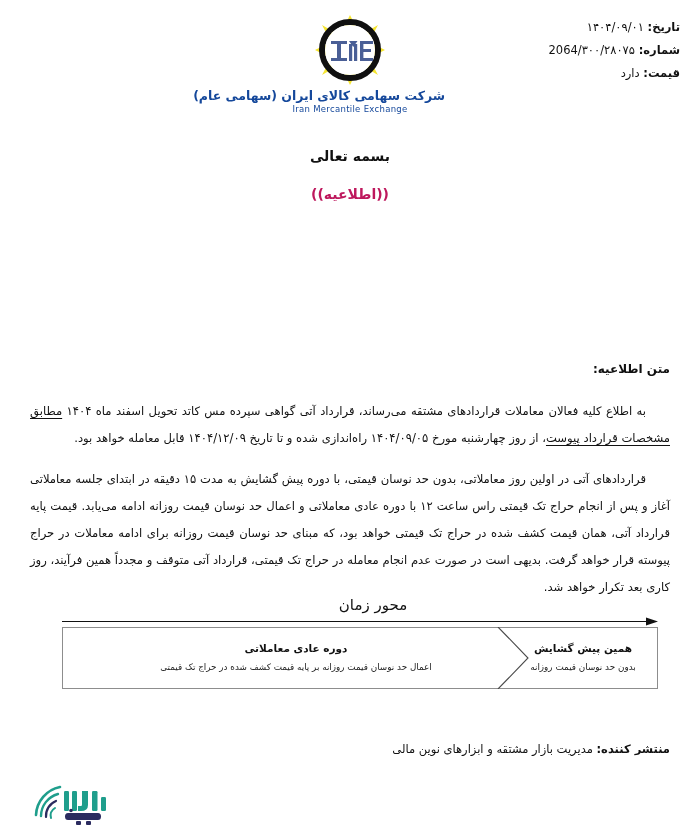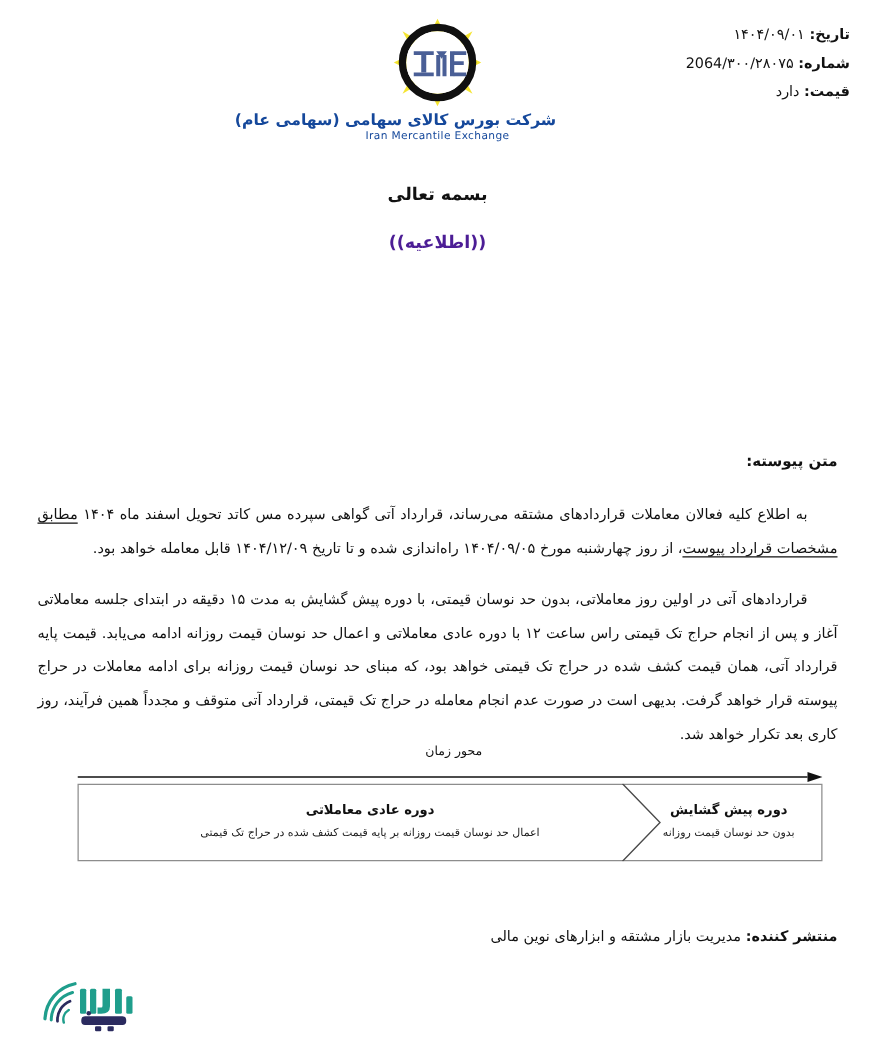--- a/index.html
+++ b/index.html
@@ -95,21 +95,21 @@
   .title-basmala {
     font-size: 14px;
     font-weight: bold;
     letter-spacing: 0.5px;
     color: #111;
   }
   .title-notice {
     margin-top: 22px;
     font-size: 14px;
     font-weight: bold;
-    color: #4c1d95;
+    color: #be185d;
   }
 
   
   .field-lines {
     position: absolute;
     top: 254px;
     right: 30px;
     width: 640px;
     direction: rtl;
     text-align: right;
@@ -160,24 +160,24 @@
   .timeline {
     position: absolute;
     top: 596px;
     left: 62px;
     width: 596px;
     height: 98px;
   }
   .axis-label {
     position: absolute;
     top: 0;
-    left: 3px;
+    left: 13px;
     width: 596px;
     text-align: center;
-    font-size: 10px;
+    font-size: 15px;
     color: #111;
     direction: rtl;
   }
   .axis-arrow {
     position: absolute;
     top: 21px;
     left: 0;
     width: 596px;
     height: 9px;
   }
@@ -306,33 +306,33 @@
               <rect x="43" y="30" width="3.2" height="17"></rect>
               <polygon points="38,27 46.5,27 42.3,33 "></polygon>
               <rect x="49" y="27" width="3.4" height="20"></rect>
               <rect x="52" y="27" width="10" height="3"></rect>
               <rect x="52" y="35" width="8" height="3"></rect>
               <rect x="52" y="44" width="10" height="3"></rect>
             </g>
           </g>
         </svg>
       </div>
-      <div class="logo-fa">شرکت بورس کالای سهامی (سهامی عام)</div>
+      <div class="logo-fa">شرکت سهامی کالای ایران (سهامی عام)</div>
       <div class="logo-en">Iran Mercantile Exchange</div>
     </div>
   </div>
 
   <div class="title-block">
     <div class="title-basmala">بسمه تعالی</div>
     <div class="title-notice">((اطلاعیه))</div>
   </div>
 
 
   <div class="body-block">
-    <div class="body-heading">متن پیوسته:</div>
+    <div class="body-heading">متن اطلاعیه:</div>
 
     <p class="para">
       <span>به اطلاع کلیه فعالان معاملات قراردادهای مشتقه می‌رساند، قرارداد آتی گواهی سپرده مس کاتد تحویل اسفند ماه ۱۴۰۴ </span><a class="link-underline" href="#" style="color:#111;">مطابق مشخصات قرارداد پیوست</a><span>، از روز چهارشنبه مورخ ۱۴۰۴/۰۹/۰۵ راه‌اندازی شده و تا تاریخ ۱۴۰۴/۱۲/۰۹ قابل معامله خواهد بود.</span>
     </p>
 
     <p class="para">قراردادهای آتی در اولین روز معاملاتی، بدون حد نوسان قیمتی، با دوره پیش گشایش به مدت ۱۵ دقیقه در ابتدای جلسه معاملاتی آغاز و پس از انجام حراج تک قیمتی راس ساعت ۱۲ با دوره عادی معاملاتی و اعمال حد نوسان قیمت روزانه ادامه می‌یابد. قیمت پایه قرارداد آتی، همان قیمت کشف شده در حراج تک قیمتی خواهد بود، که مبنای حد نوسان قیمت روزانه برای ادامه معاملات در حراج پیوسته قرار خواهد گرفت. بدیهی است در صورت عدم انجام معامله در حراج تک قیمتی، قرارداد آتی متوقف و مجدداً همین فرآیند، روز کاری بعد تکرار خواهد شد.</p>
   </div>
 
   <div class="timeline">
 
@@ -343,21 +343,21 @@
       <polygon points="584,0.5 596,4.5 584,8.5" fill="#111"></polygon>
     </svg>
 
     <div class="band"></div>
 
     <svg class="chevron" viewBox="0 0 596 62" width="596" height="62" xmlns="http://www.w3.org/2000/svg">
       <polyline points="436,0 466,31 436,62" fill="none" stroke="#4a4a4a" stroke-width="1.1"></polyline>
     </svg>
 
     <div class="seg seg-pre">
-      <div class="seg-title">دوره پیش گشایش</div>
+      <div class="seg-title">همین پیش گشایش</div>
       <div class="seg-sub">بدون حد نوسان قیمت روزانه</div>
     </div>
 
     <div class="seg seg-normal">
       <div class="seg-title">دوره عادی معاملاتی</div>
       <div class="seg-sub">اعمال حد نوسان قیمت روزانه بر پایه قیمت کشف شده در حراج تک قیمتی</div>
     </div>
   </div>
 
   <div class="publisher">

